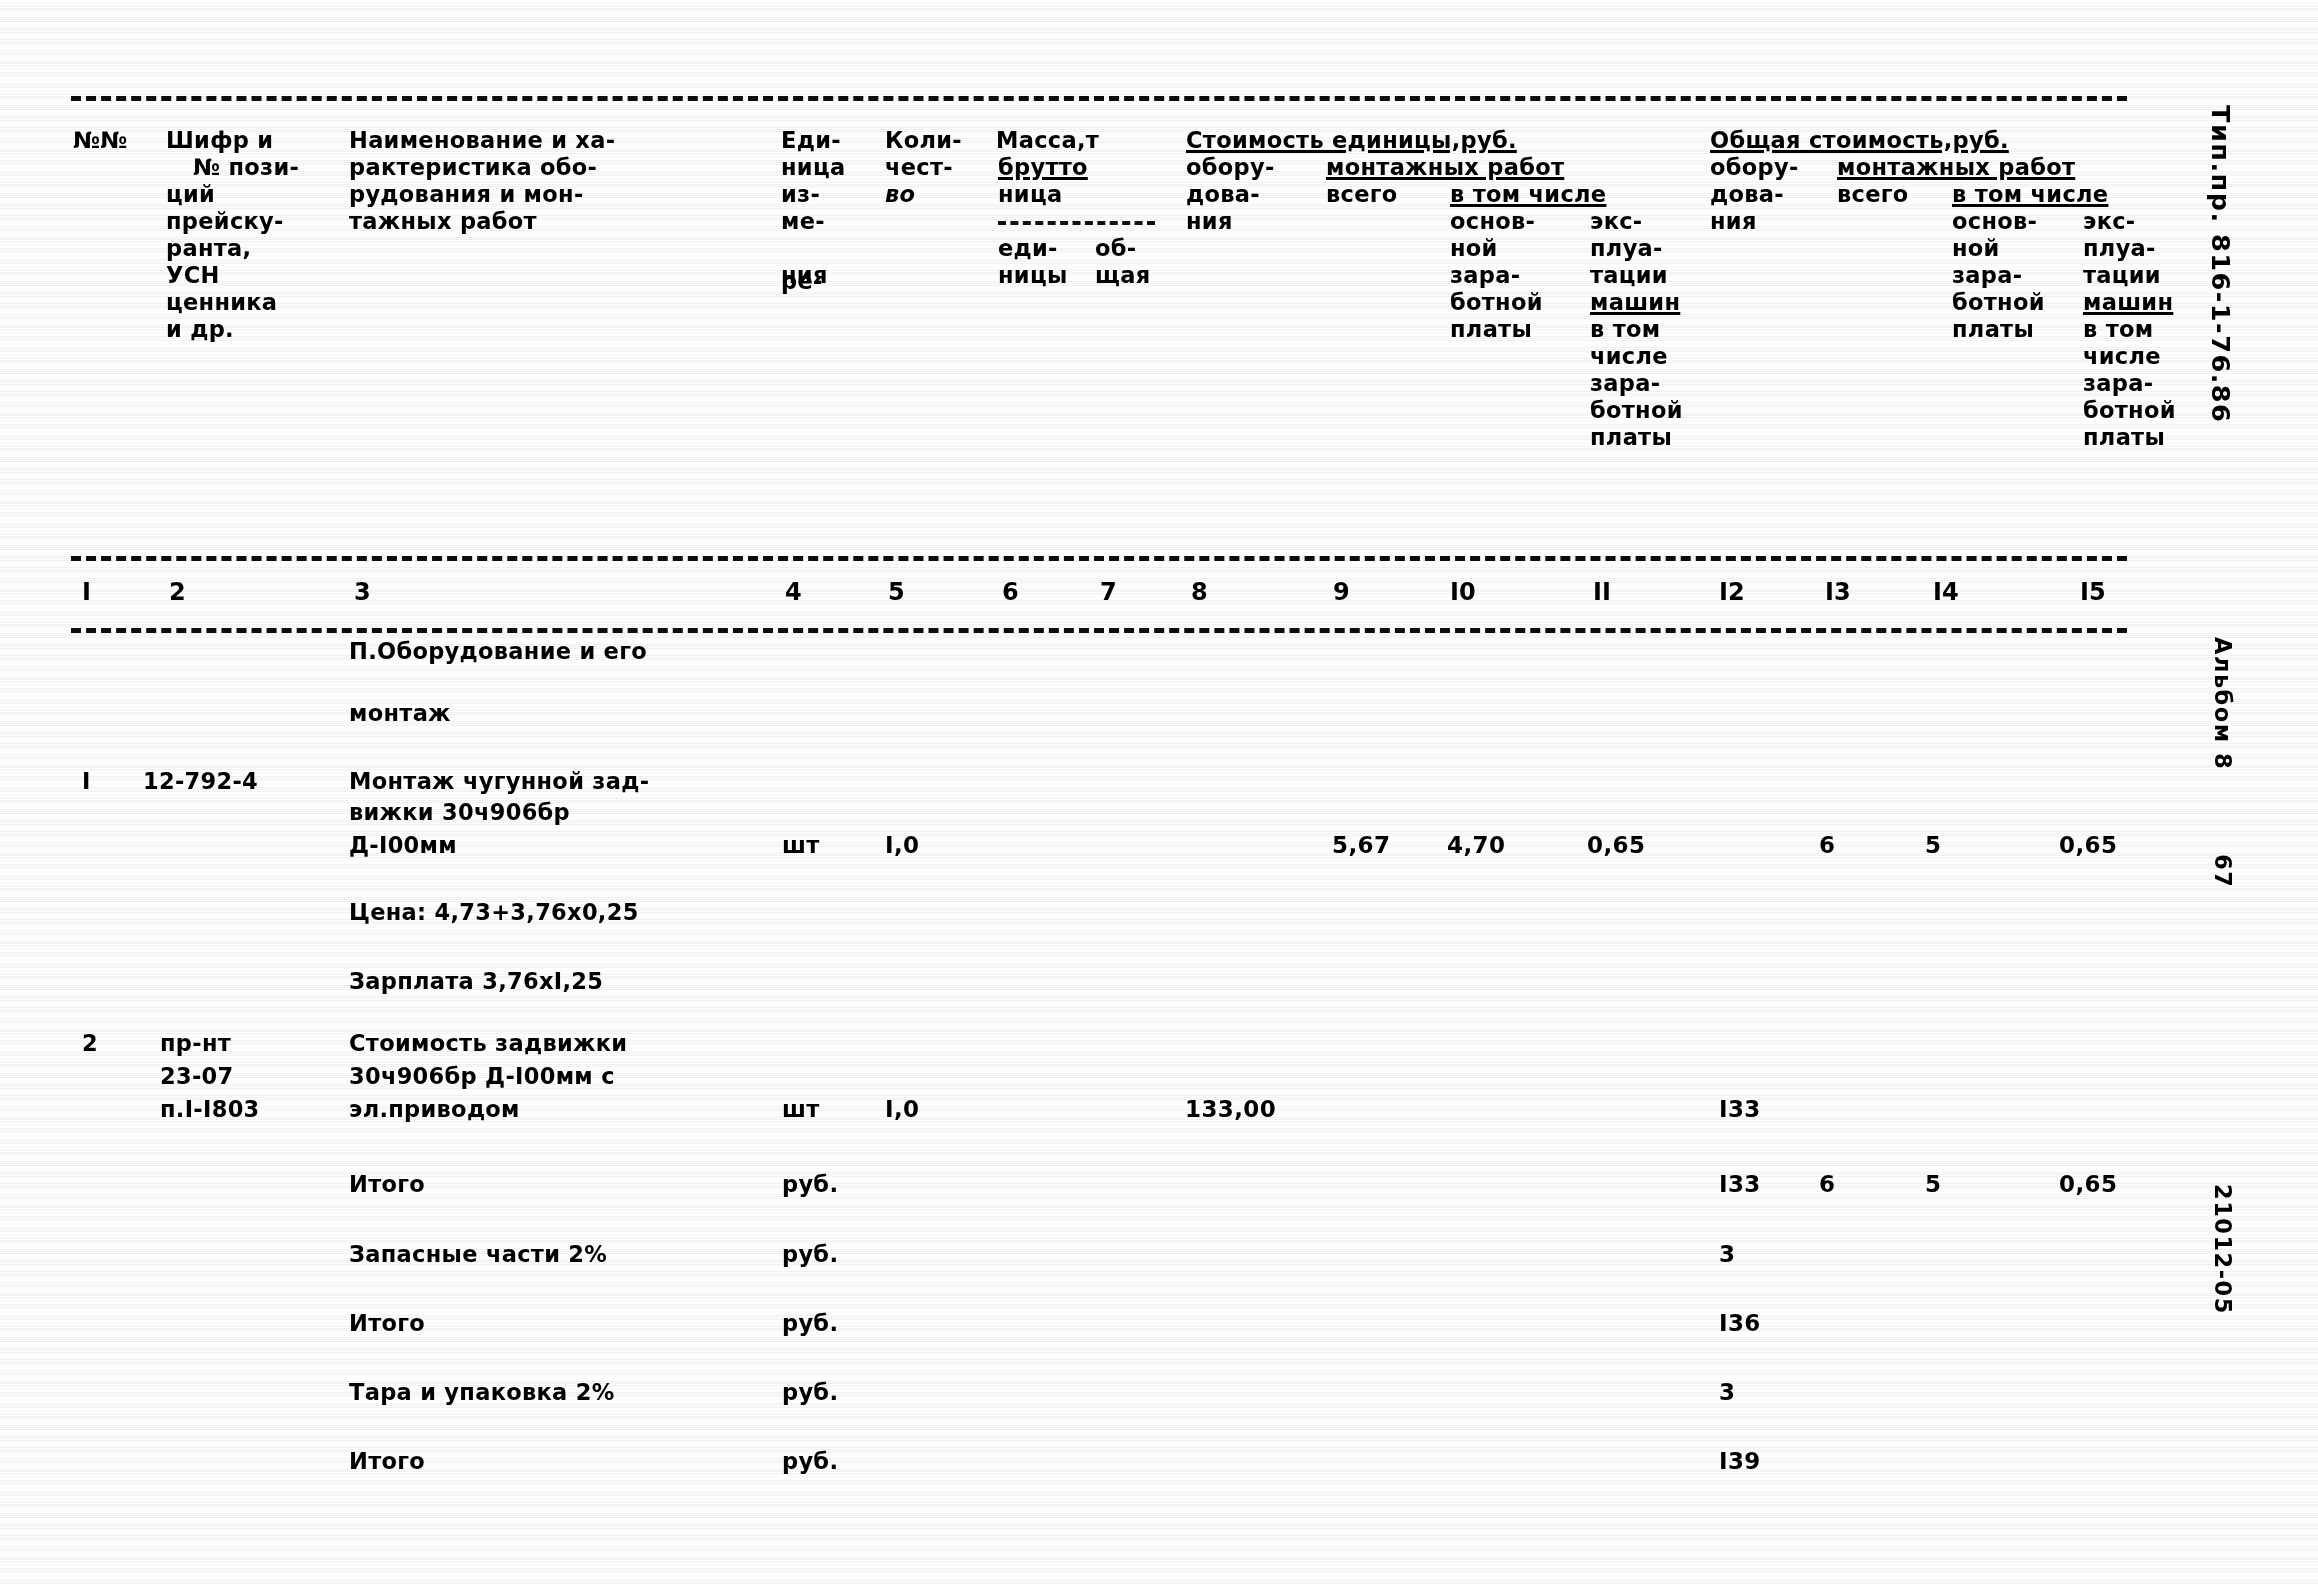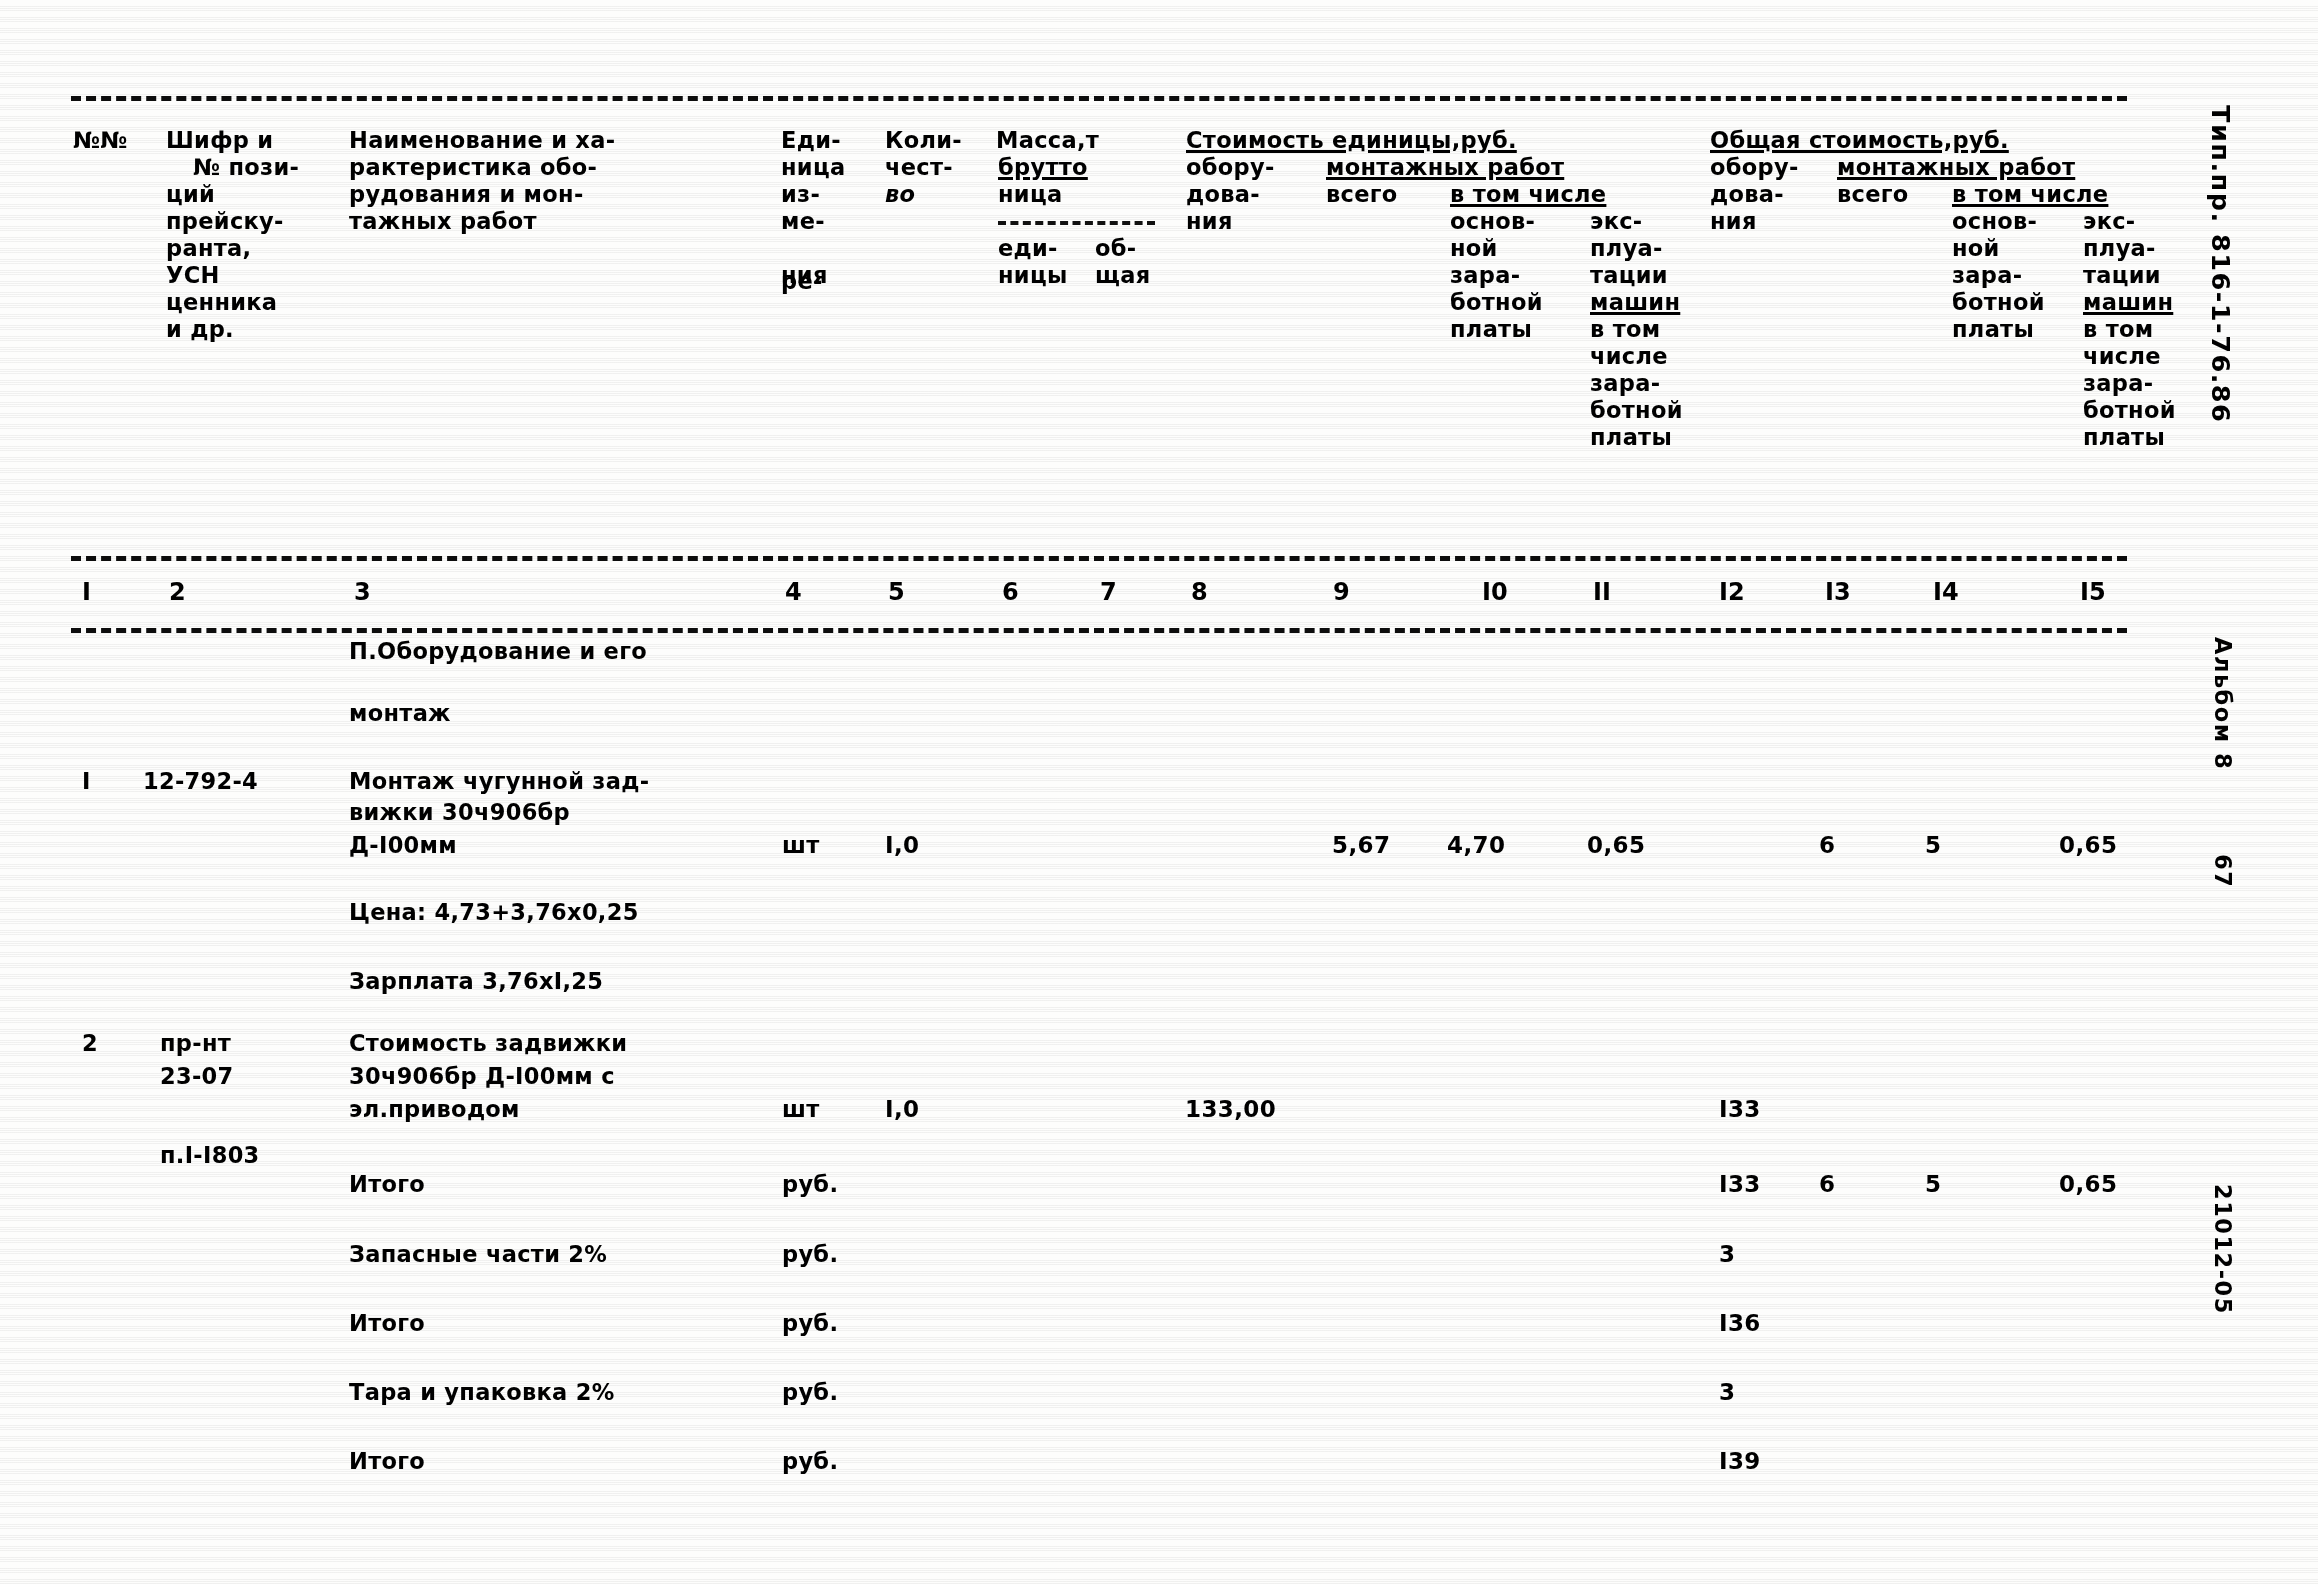--- a/index.html
+++ b/index.html
@@ -133,21 +133,21 @@
 
   <div class="colnum" style="left:82px;top:578px;">I</div>
   <div class="colnum" style="left:169px;top:578px;">2</div>
   <div class="colnum" style="left:354px;top:578px;">3</div>
   <div class="colnum" style="left:785px;top:578px;">4</div>
   <div class="colnum" style="left:888px;top:578px;">5</div>
   <div class="colnum" style="left:1002px;top:578px;">6</div>
   <div class="colnum" style="left:1100px;top:578px;">7</div>
   <div class="colnum" style="left:1191px;top:578px;">8</div>
   <div class="colnum" style="left:1333px;top:578px;">9</div>
-  <div class="colnum" style="left:1450px;top:578px;margin-left:32px;">I0</div>
+  <div class="colnum" style="left:1450px;top:578px;">I0</div>
   <div class="colnum" style="left:1593px;top:578px;">II</div>
   <div class="colnum" style="left:1719px;top:578px;">I2</div>
   <div class="colnum" style="left:1825px;top:578px;">I3</div>
   <div class="colnum" style="left:1933px;top:578px;">I4</div>
   <div class="colnum" style="left:2080px;top:578px;">I5</div>
 
   <div class="rule" style="left:71px;top:628px;width:2056px;"></div>
 
   <div class="bcell" style="left:349px;top:636px;">П.Оборудование и его</div>
   <div class="bcell" style="left:349px;top:698px;">монтаж</div>
@@ -165,21 +165,21 @@
   <div class="num" style="left:1819px;top:830px;">6</div>
   <div class="num" style="left:1925px;top:830px;">5</div>
   <div class="num" style="left:2059px;top:830px;">0,65</div>
 
   <div class="bcell" style="left:349px;top:897px;">Цена: 4,73+3,76х0,25</div>
   <div class="bcell" style="left:349px;top:966px;">Зарплата 3,76хI,25</div>
 
   <div class="bcell" style="left:82px;top:1028px;">2</div>
   <div class="bcell" style="left:160px;top:1028px;">пр-нт</div>
   <div class="bcell" style="left:160px;top:1061px;">23-07</div>
-  <div class="bcell" style="left:160px;top:1094px;margin-top:46px;">п.I-I803</div>
+  <div class="bcell" style="left:160px;top:1094px;">п.I-I803</div>
   <div class="bcell" style="left:349px;top:1028px;">Стоимость задвижки</div>
   <div class="bcell" style="left:349px;top:1061px;">30ч906бр Д-I00мм с</div>
   <div class="bcell" style="left:349px;top:1094px;">эл.приводом</div>
   <div class="bcell" style="left:782px;top:1094px;">шт</div>
   <div class="num" style="left:885px;top:1094px;">I,0</div>
   <div class="num" style="left:1185px;top:1094px;">133,00</div>
   <div class="num" style="left:1719px;top:1094px;">I33</div>
 
   <div class="bcell" style="left:349px;top:1169px;">Итого</div>
   <div class="bcell" style="left:782px;top:1169px;">руб.</div>

